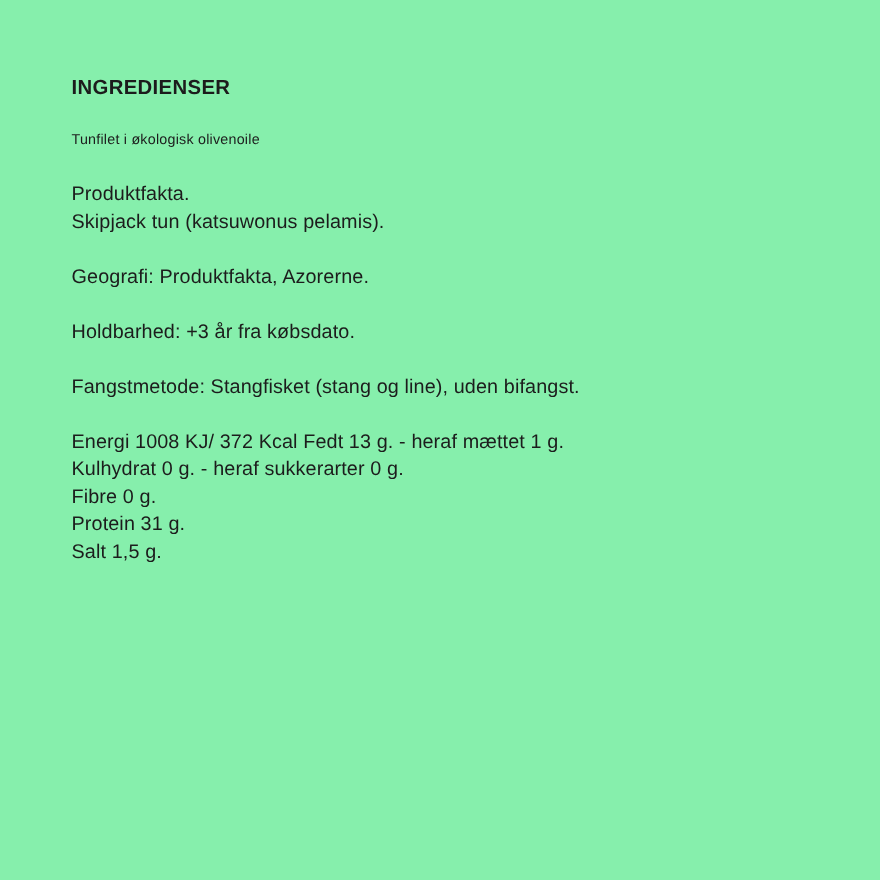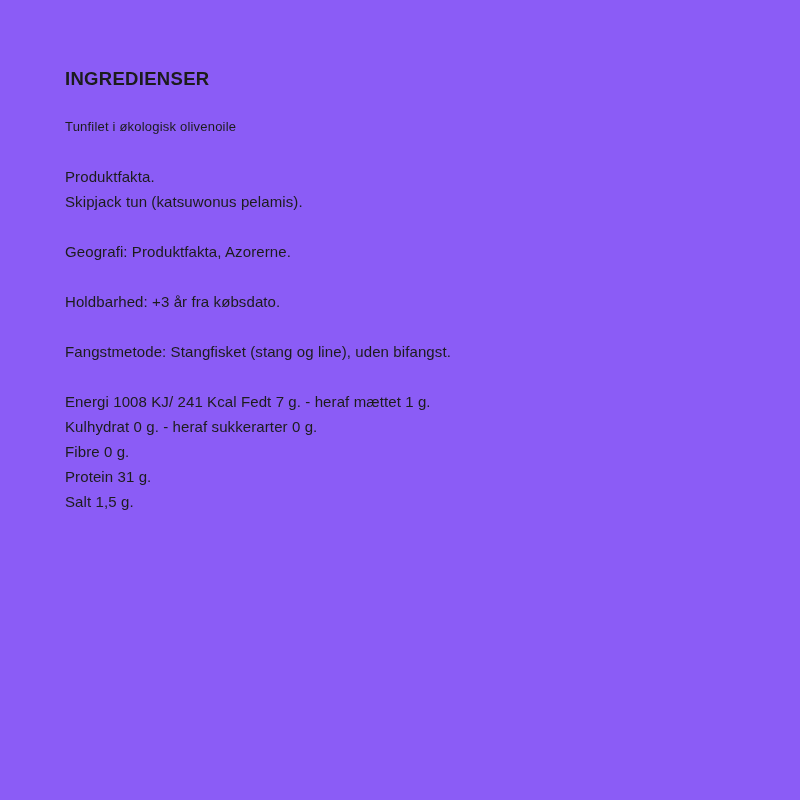--- a/index.html
+++ b/index.html
@@ -4,21 +4,21 @@
 <style>
   html, body {
     margin: 0;
     padding: 0;
     background: #ffffff;
   }
   .page {
     position: relative;
     width: 800px;
     height: 800px;
-    background: #8b5cf6;
+    background: #86efac;
     overflow: hidden;
     font-family: "Liberation Sans", sans-serif;
     color: #1c1c1c;
     -webkit-font-smoothing: antialiased;
   }
   .content {
     position: absolute;
     top: 0;
     left: 65px;
     right: 40px;
@@ -47,21 +47,21 @@
     margin-top: 28px;
   }
   .section {
     margin: 0 0 25px 0;
   }
   .section:last-child {
     margin-bottom: 0;
   }
   .text-line {
     margin: 0;
-    font-size: 15px;
+    font-size: 18px;
     line-height: 25px;
     letter-spacing: 0.1px;
   }
 </style>
 </head>
 <body>
 
 <div class="page">
   <div class="content">
 
@@ -87,21 +87,21 @@
         <p class="text-line">Holdbarhed: +3 år fra købsdato.</p>
       </section>
 
 
       <section class="section">
         <p class="text-line">Fangstmetode: Stangfisket (stang og line), uden bifangst.</p>
       </section>
 
 
       <section class="section">
-        <p class="text-line">Energi 1008 KJ/ 241 Kcal Fedt 7 g. - heraf mættet 1 g.</p>
+        <p class="text-line">Energi 1008 KJ/ 372 Kcal Fedt 13 g. - heraf mættet 1 g.</p>
         <p class="text-line">Kulhydrat 0 g. - heraf sukkerarter 0 g.</p>
         <p class="text-line">Fibre 0 g.</p>
         <p class="text-line">Protein 31 g.</p>
         <p class="text-line">Salt 1,5 g.</p>
       </section>
 
     </div>
   </div>
 </div>
 

